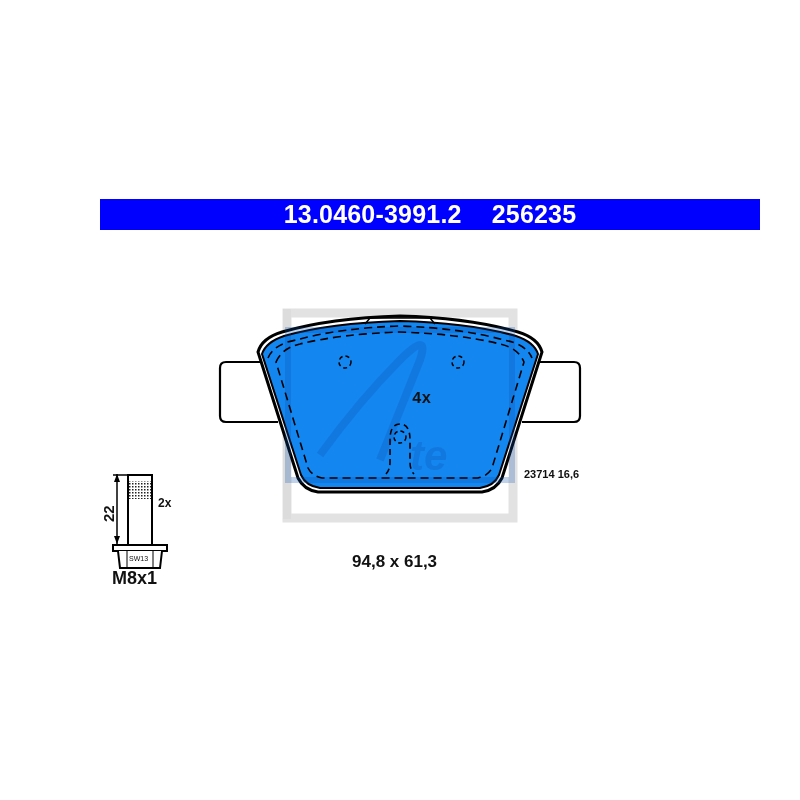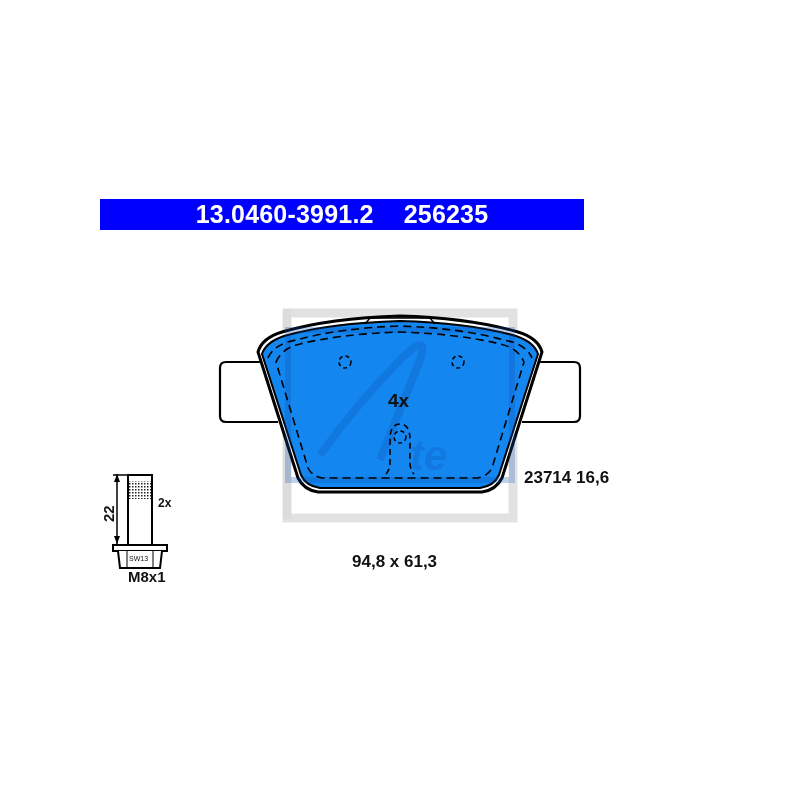--- a/index.html
+++ b/index.html
@@ -1,17 +1,17 @@
 <!DOCTYPE html>
 <html><head>
 <meta charset="utf-8">
 <style>
   html, body { margin:0; padding:0; background:#ffffff; }
   body { width:800px; height:800px; position:relative; overflow:hidden; font-family:"Liberation Sans", sans-serif; }
-  .header-bar { position:absolute; left:100px; top:199px; width:484px; height:31px; background:#0000ff; display:flex; align-items:center; justify-content:center; gap:30px; }
+  .header-bar { position:absolute; left:100px; top:199px; width:660px; height:31px; background:#0000ff; display:flex; align-items:center; justify-content:center; gap:30px; }
   .header-bar span { color:#ffffff; font-weight:bold; font-size:25px; letter-spacing:0.2px; }
   .lbl { position:absolute; font-weight:bold; color:#111; font-family:"Liberation Sans", sans-serif; }
   .diagram { position:absolute; left:0; top:0; }
 </style>
 </head>
 <body>
 
 <div class="header-bar">
   <span>13.0460-3991.2</span>
   <span>256235</span>
@@ -60,20 +60,20 @@
         <rect width="1.5" height="1.5" fill="#222"></rect>
       </pattern>
     <rect x="129" y="481" width="22" height="18" fill="url(#knurl)"></rect>
     <rect x="113" y="545" width="54" height="6" fill="#fff" stroke="#000" stroke-width="2"></rect>
     <path d="M118,551 L120,568 L160,568 L162,551" fill="#fff" stroke="#000" stroke-width="2"></path>
     <line x1="127" y1="551" x2="127" y2="568" stroke="#000" stroke-width="1"></line>
     <line x1="153" y1="551" x2="153" y2="568" stroke="#000" stroke-width="1"></line>
   </g>
 </svg>
 
-<div class="lbl" style="left:388px;top:390px;font-size:19px;">4x</div>
-<div class="lbl" style="left:524px;top:468px;font-size:17px;">23714 16,6</div>
+<div class="lbl" style="left:412px;top:390px;font-size:16px;font-family:Liberation Mono, monospace;">4x</div>
+<div class="lbl" style="left:524px;top:468px;font-size:11px;">23714 16,6</div>
 <div class="lbl" style="left:352px;top:552px;font-size:17px;">94,8 x 61,3</div>
 
 <div class="lbl" style="left:158px;top:496px;font-size:12px;">2x</div>
 <div class="lbl" style="left:100px;top:500px;font-size:15px;transform:rotate(-90deg);transform-origin:left top;top:522px;">22</div>
 <div class="lbl" style="left:129px;top:555px;font-size:7px;font-weight:normal;">SW13</div>
-<div class="lbl" style="left:128px;top:568px;font-size:15px;">M8x1</div>
+<div class="lbl" style="left:112px;top:568px;font-size:18px;">M8x1</div>
 
 </body></html>

